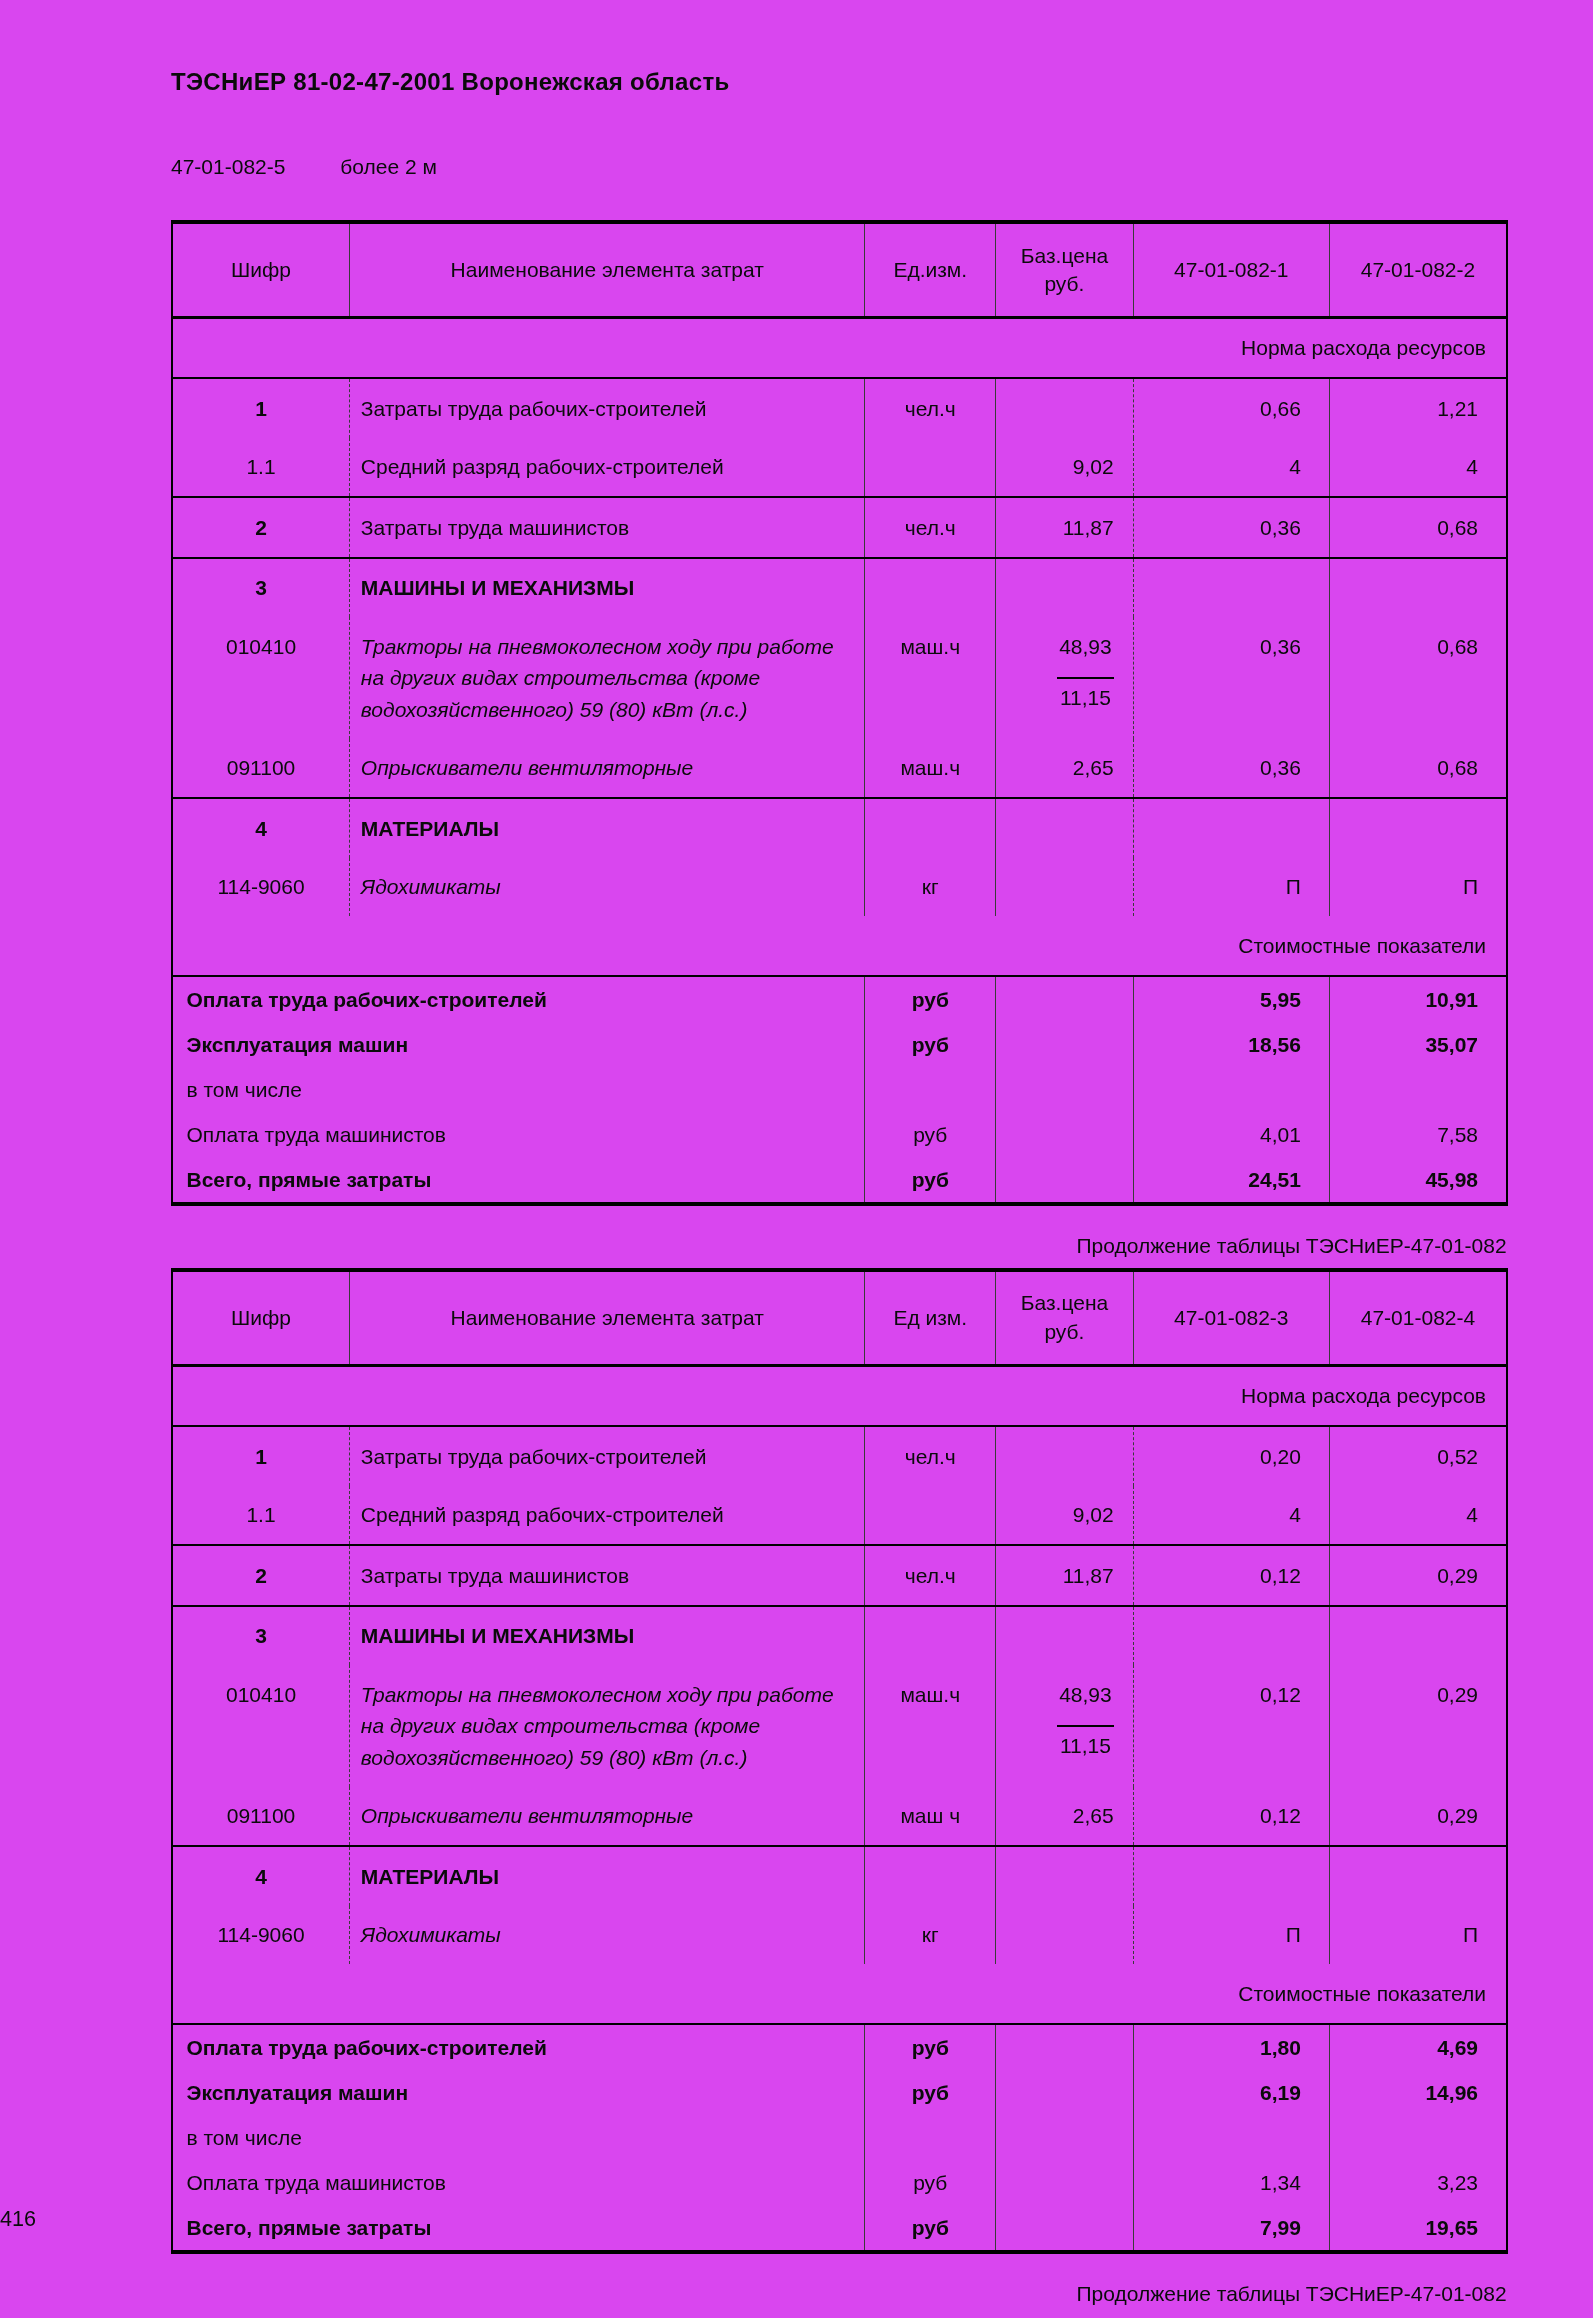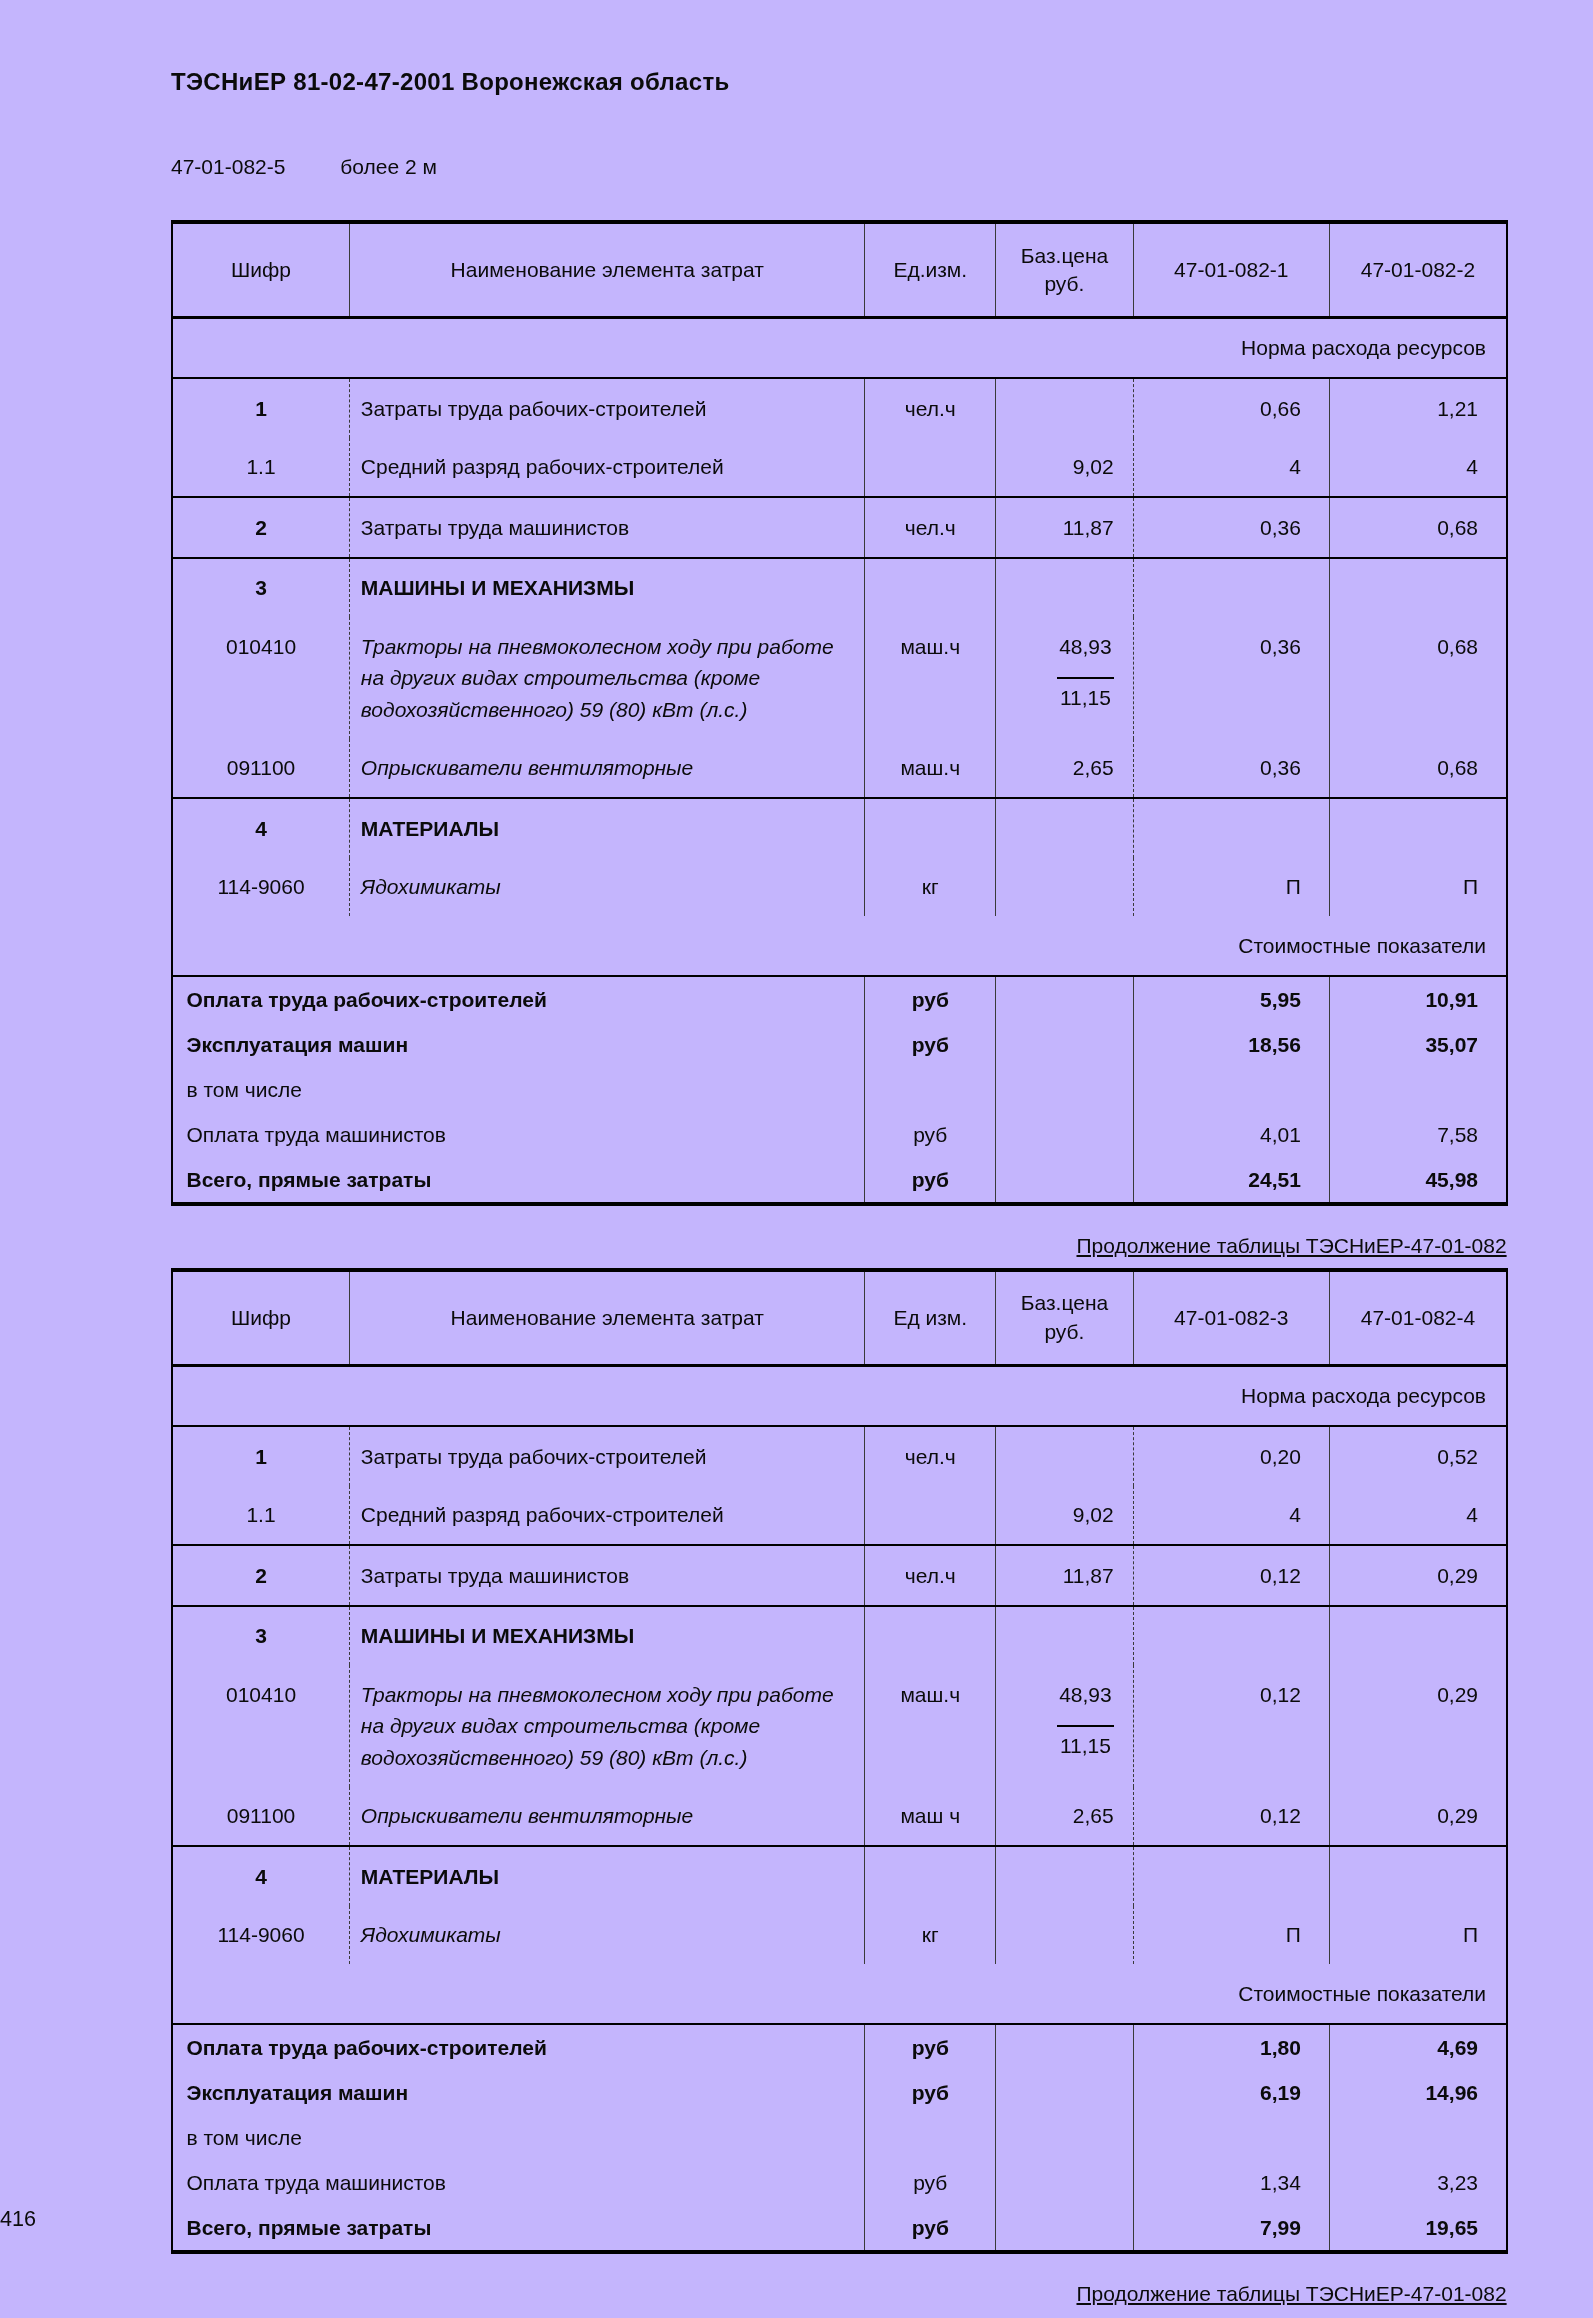--- a/index.html
+++ b/index.html
@@ -1,26 +1,26 @@
 <!DOCTYPE html>
 <html style="font-size:10.8px"><head>
 <meta charset="utf-8">
 <style>
   html,body {margin:0; padding:0; background:#ffffff;}
   .page {
-    position:relative; width:1594px; height:2319px; background:#c4b5fd;
+    position:relative; width:1594px; height:2319px; background:#d946ef;
     font-family:"Liberation Sans", sans-serif; color:#0b0b0b; overflow:hidden;
   }
   .content {padding:68px 81px 0 171px;}
   .doc-title {font-size:24px; font-weight:bold; letter-spacing:0.3px;}
   .subheader {margin-top:59px; font-size:21px;}
   .subheader .code {display:inline-block;}
   .subheader .desc {display:inline-block; margin-left:49px;}
   .tables-host {width:1337px; margin-top:41px;}
-  .tbl-caption {text-align:right; font-size:21px; margin:28px 1.4px 9.5px 0;text-decoration:underline;}
+  .tbl-caption {text-align:right; font-size:21px; margin:28px 1.4px 9.5px 0;}
   table.tbl {
     border-collapse:collapse; width:1337px; table-layout:fixed;
     border:2px solid #000; border-top:4px solid #000; border-bottom:4px solid #000;
     margin-bottom:5.4px;
   }
   table.tbl td {
     vertical-align:top; font-size:21px; line-height:1.5;
     padding:13.5px 6.8px; overflow:hidden; word-wrap:break-word;
   }
   table.tbl td + td {border-left:1.4px solid #3a3a3a;}

